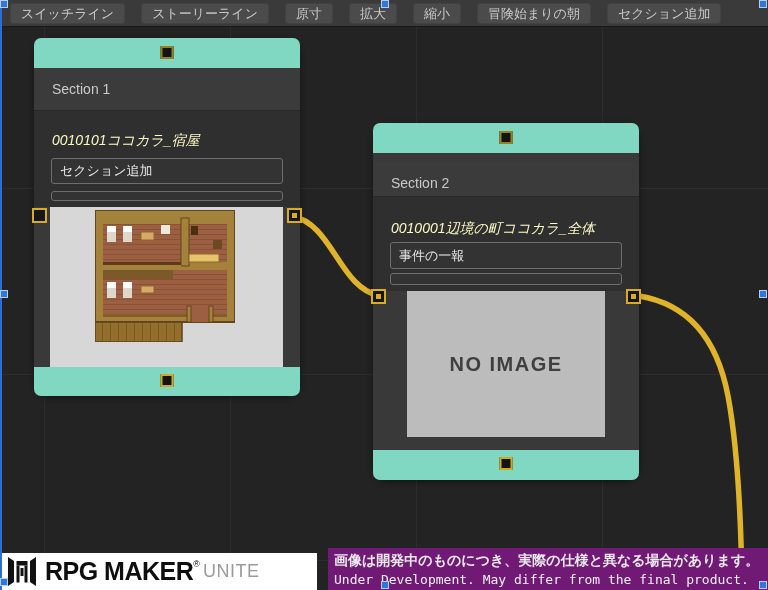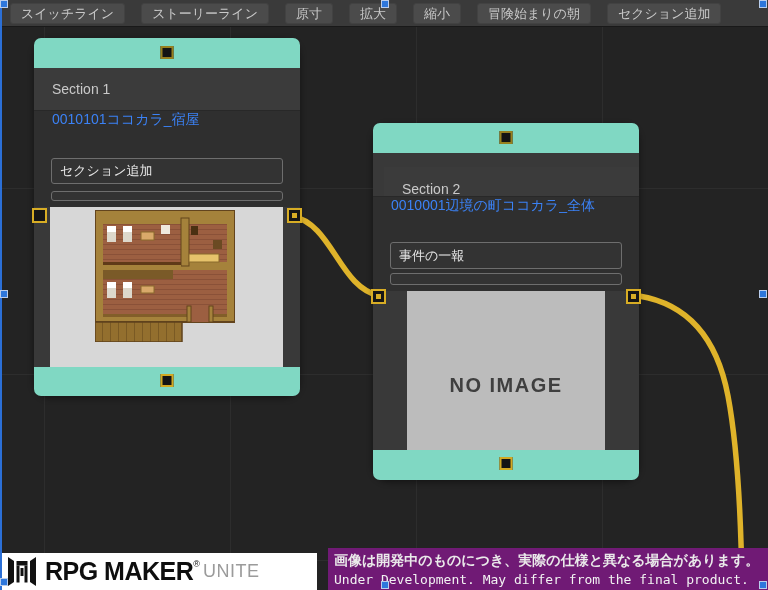--- a/index.html
+++ b/index.html
@@ -56,22 +56,22 @@
   }
   .side-port .dot { width:5px; height:5px; background:#d8ad25; }
   .node-title-row {
     position:absolute; left:0; right:0; background:#3b3b3b;
     display:flex; align-items:center; padding-left:18px;
     color:#c9c9c9; font-size:14px;
   }
   .node-name-row {
     position:absolute; left:0; right:0; background:#2f2f2f;
     border-top:1px solid #282828;
-    display:flex; align-items:flex-start; padding-left:18px;
-    color:#3b82f6; font-size:14px; white-space:nowrap; overflow:hidden;
+    display:flex; align-items:flex-end; padding-left:18px;
+    color:#fef9c3; font-size:14px; white-space:nowrap; overflow:hidden;font-style:italic;
   }
   .node-fields { position:absolute; left:0; right:0; background:#2f2f2f; }
   .memo-input {
     position:absolute; left:17px; width:232px;
     background:#333333; border:1px solid #6e6e6e; border-radius:3px;
     color:#e6e6e6; font-size:13px; padding-left:8px;
     display:flex; align-items:center; overflow:hidden; white-space:nowrap;
   }
   .image-area { position:absolute; overflow:hidden; }
   .noimage-label {
@@ -207,35 +207,35 @@
     <div class="side-port" style="left:-2px; top:170px;"></div>
     <div class="side-port" style="right:-2px; top:170px;">
         <span class="dot"></span>
       </div>
   </div>
 
   <div class="node" style="left:373px; top:123px; height:357px;">
     <div class="node-header">
       <div class="flow-port port-top"></div>
     </div>
-    <div class="node-title-row" style="top:44px; height:43px;margin-left:11px;">
+    <div class="node-title-row" style="top:38px; height:43px;">
       <span>Section 2</span>
     </div>
     <div class="node-name-row" style="top:73px; height:42px;">
       <span>0010001辺境の町ココカラ_全体</span>
     </div>
     <div class="node-fields" style="top:115px; height:53px;">
       <div class="memo-input" style="top:4px; height:27px;">
         <span>事件の一報</span>
       </div>
       <div class="memo-input" style="top:35px; height:12px;">
         <span></span>
       </div>
     </div>
-    <div class="image-area" style="left:34px; top:168px; width:198px; height:189px; background:#bcbcbc; display:flex; align-items:center; justify-content:center;">
+    <div class="image-area" style="left:34px; top:168px; width:198px; height:146px; background:#bcbcbc; display:flex; align-items:center; justify-content:center;">
       <span class="noimage-label">NO IMAGE</span>
     </div>
     <div class="node-footer" style="height:30px;">
       <div class="flow-port port-bottom"></div>
     </div>
     <div class="side-port" style="left:-2px; top:166px;">
         <span class="dot"></span>
       </div>
     <div class="side-port" style="right:-2px; top:166px;">
         <span class="dot"></span>

